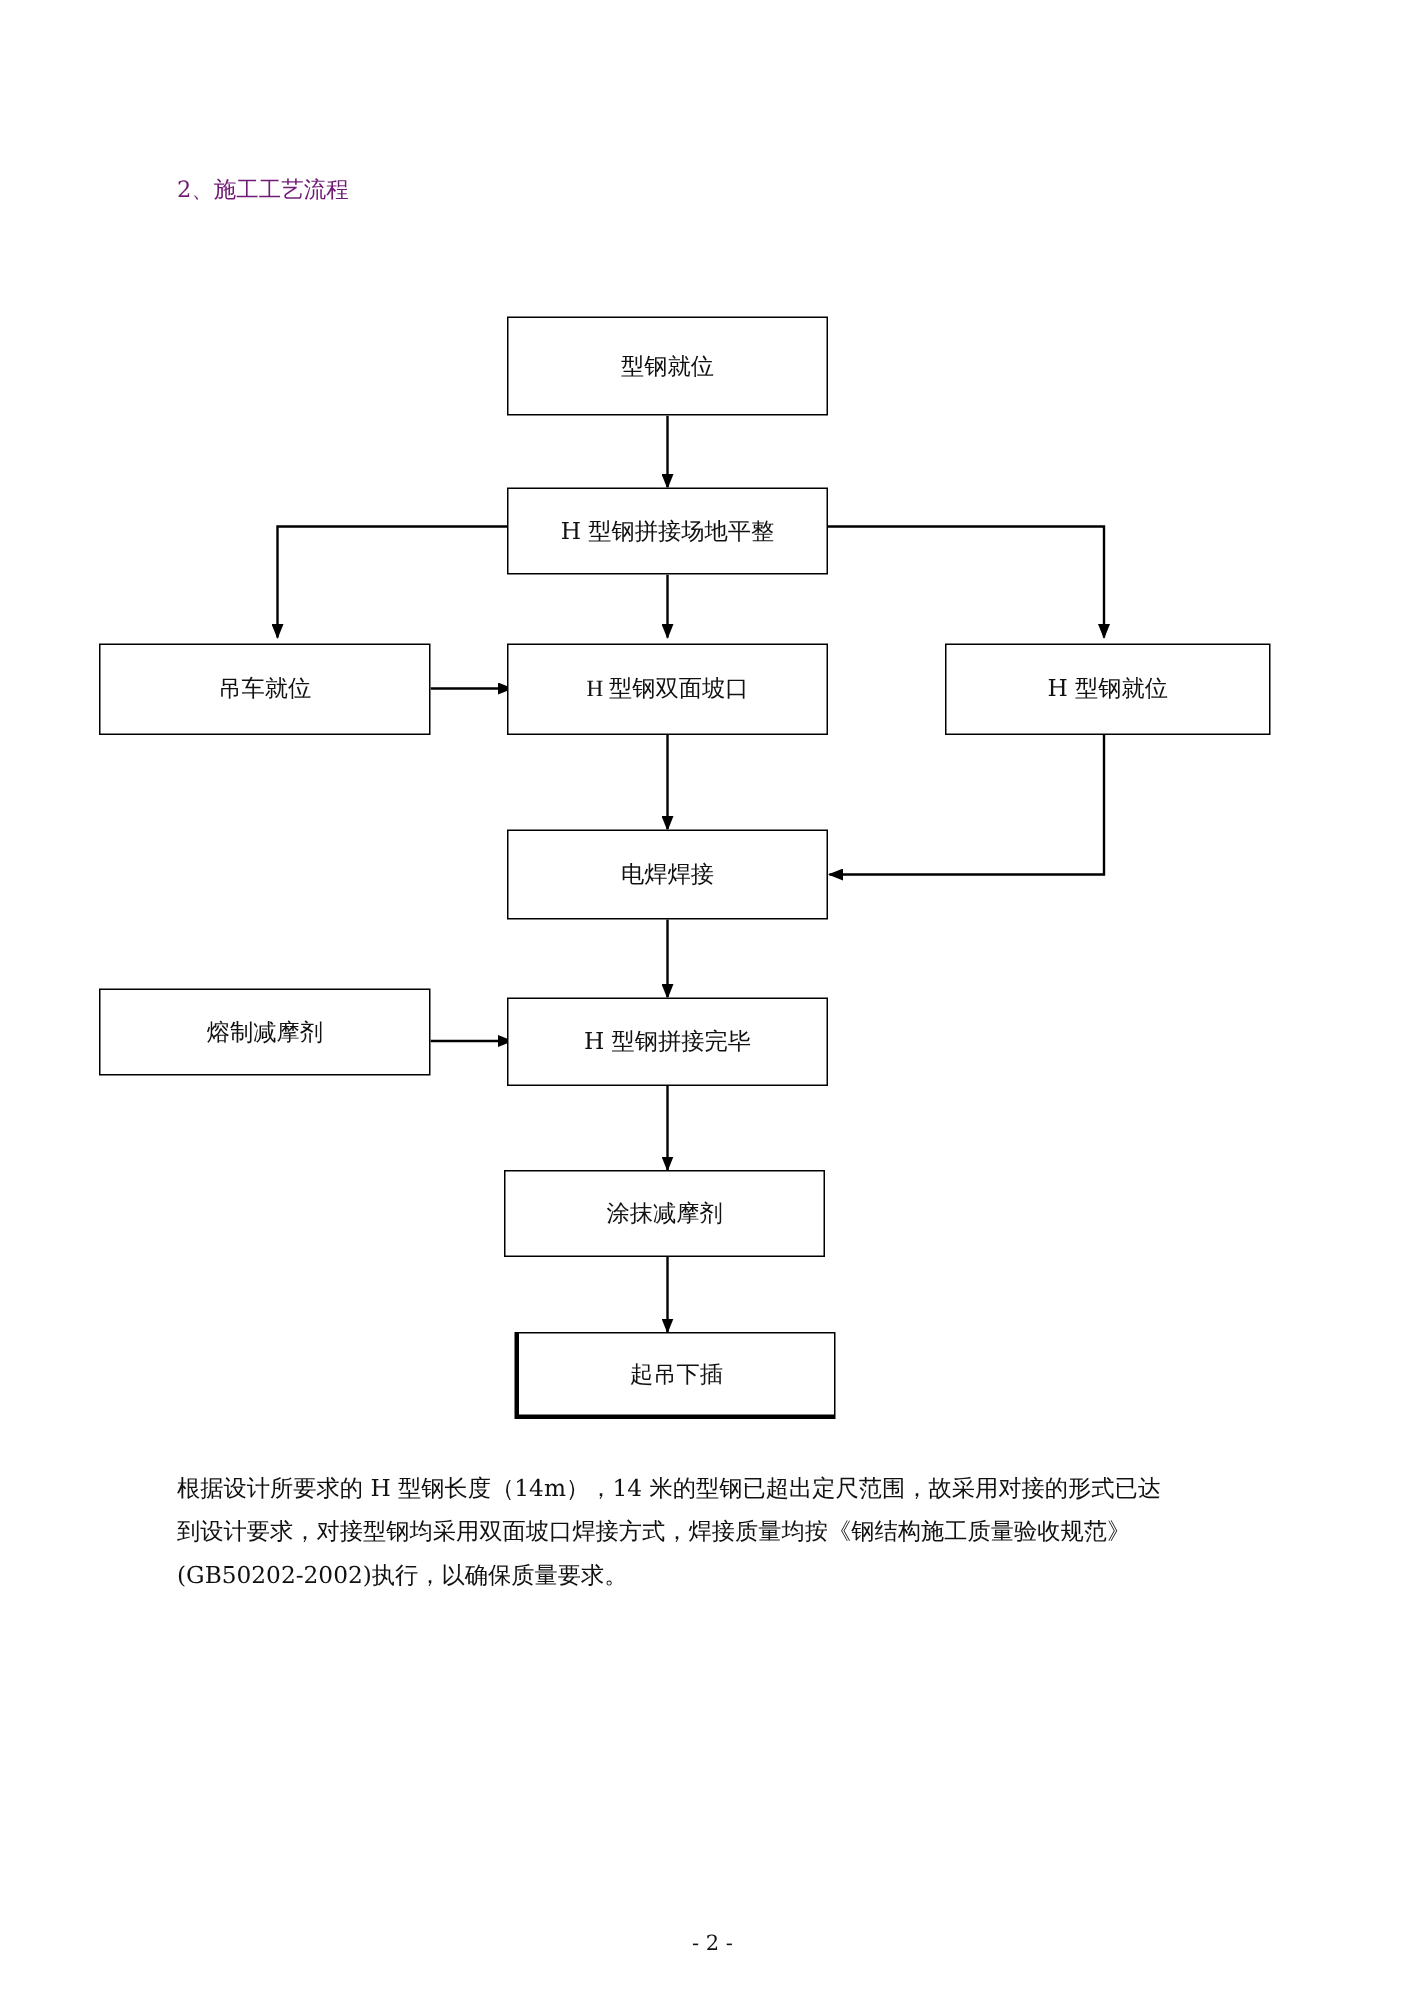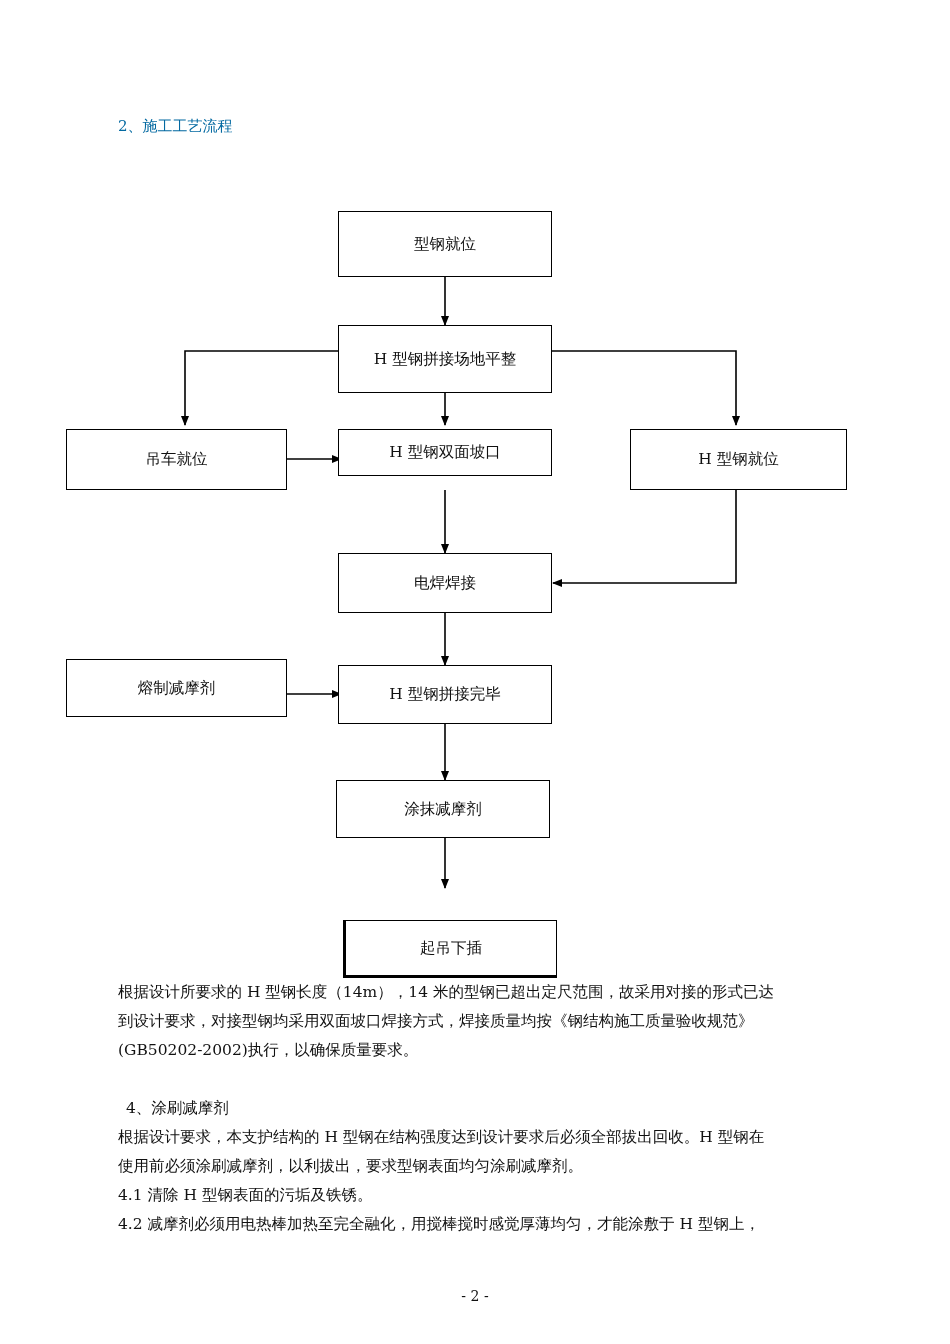--- a/index.html
+++ b/index.html
@@ -19,21 +19,21 @@
     background: #ffffff;
     overflow: hidden;
   }
 
   
   .section-heading {
     position: absolute;
     font-size: 15px;
     line-height: 1.5;
     white-space: nowrap;
-    color: #0369a1;
+    color: #701a75;
   }
   .body-block {
     position: absolute;
     left: 118px;
     width: 740px;
     font-size: 15.5px;
     line-height: 29px;
     color: #111;
     text-align: justify;
   }
@@ -69,21 +69,20 @@
     display: flex;
     align-items: center;
     justify-content: center;
     font-size: 15.5px;
     color: #111;
     white-space: nowrap;
   }
   .node.shadowed {
     border-left: 3px solid #000;
     border-bottom: 3px solid #000;
-    margin-top: 32px;
   }
 </style>
 </head>
 <body>
 
 <div id="page">
 
   <div class="section-heading" style="left:118px; top:115px;">2、施工工艺流程</div>
 
   <div>
@@ -117,29 +116,29 @@
         <line x1="445" y1="724" x2="445" y2="780" marker-end="url(#arrow)"></line>
 
         <line x1="445" y1="838" x2="445" y2="888" marker-end="url(#arrow)"></line>
       </g>
     </svg>
 
     <div class="node" style="left:338px; top:211px; width:214px; height:66px;">
       <span>型钢就位</span>
     </div>
 
-    <div class="node" style="left:338px; top:325px; width:214px; height:68px;">
+    <div class="node" style="left:338px; top:325px; width:214px; height:58px;">
       <span>H 型钢拼接场地平整</span>
     </div>
 
     <div class="node" style="left:66px; top:429px; width:221px; height:61px;">
       <span>吊车就位</span>
     </div>
 
-    <div class="node" style="left:338px; top:429px; width:214px; height:47px;">
+    <div class="node" style="left:338px; top:429px; width:214px; height:61px;font-family:Liberation Serif, serif;">
       <span>H 型钢双面坡口</span>
     </div>
 
     <div class="node" style="left:630px; top:429px; width:217px; height:61px;">
       <span>H 型钢就位</span>
     </div>
 
     <div class="node" style="left:338px; top:553px; width:214px; height:60px;">
       <span>电焊焊接</span>
     </div>
@@ -161,23 +160,16 @@
     </div>
 
   </div>
 
   <div class="body-block" style="top:978px;">
     <span class="body-line">根据设计所要求的 H 型钢长度（14m），14 米的型钢已超出定尺范围，故采用对接的形式已达</span>
     <span class="body-line">到设计要求，对接型钢均采用双面坡口焊接方式，焊接质量均按《钢结构施工质量验收规范》</span>
     <span class="body-line">(GB50202-2002)执行，以确保质量要求。</span>
   </div>
 
-  <div class="body-block" style="top:1094px;">
-    <span class="body-line indent-1">4、涂刷减摩剂</span>
-    <span class="body-line">根据设计要求，本支护结构的 H 型钢在结构强度达到设计要求后必须全部拔出回收。H 型钢在</span>
-    <span class="body-line">使用前必须涂刷减摩剂，以利拔出，要求型钢表面均匀涂刷减摩剂。</span>
-    <span class="body-line">4.1 清除 H 型钢表面的污垢及铁锈。</span>
-    <span class="body-line">4.2 减摩剂必须用电热棒加热至完全融化，用搅棒搅时感觉厚薄均匀，才能涂敷于 H 型钢上，</span>
-  </div>
 
   <div class="footer" style="top:1288px;">- 2 -</div>
 
 </div>
 
 </body></html>

